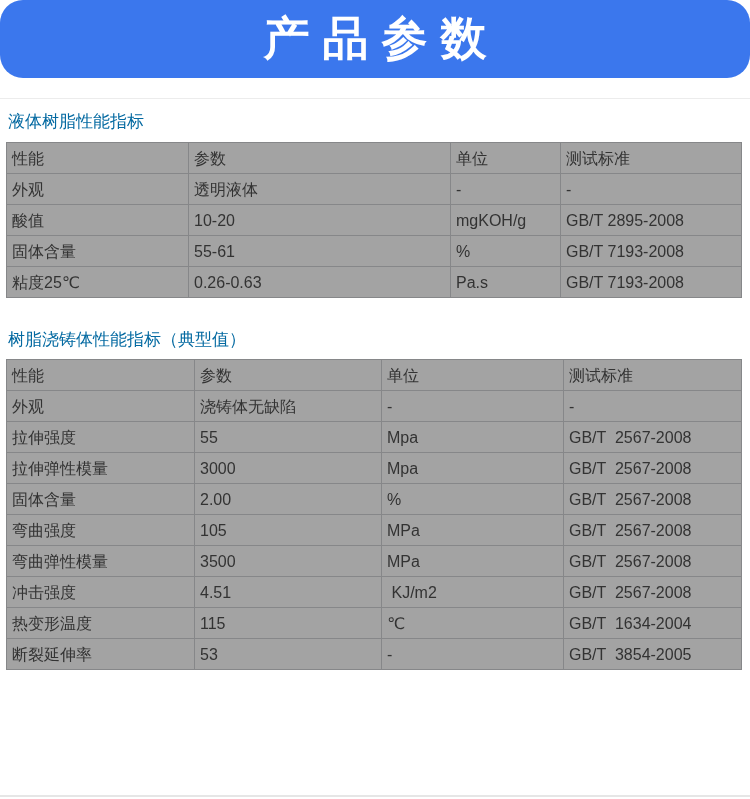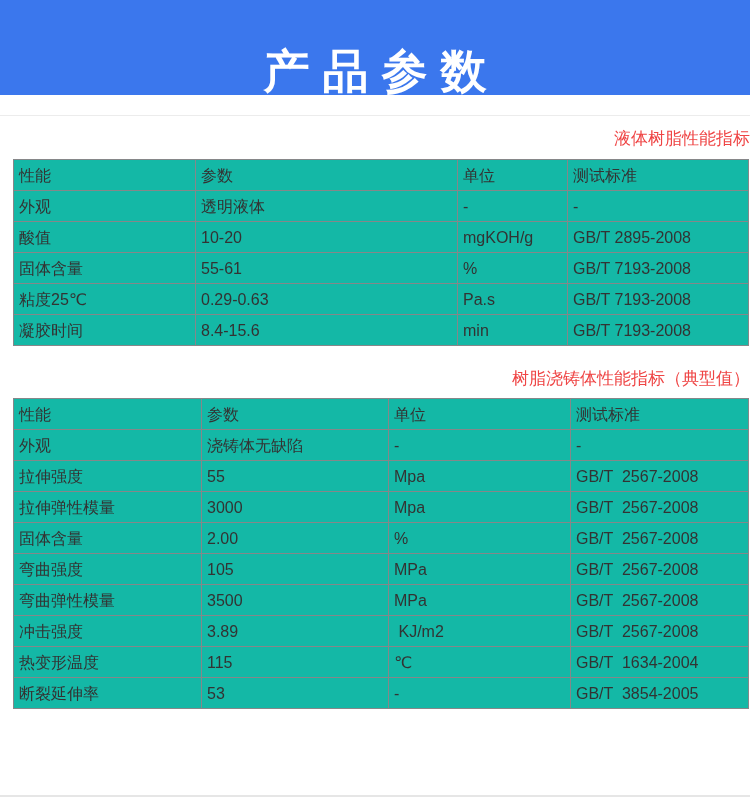--- a/index.html
+++ b/index.html
@@ -12,25 +12,26 @@
     height: 799px;
     position: relative;
     overflow: hidden;
     font-family: "Liberation Sans", "DejaVu Sans", sans-serif;
     color: #333333;
     -webkit-font-smoothing: antialiased;
   }
 
   
   .banner {
-    height: 95px;
+    height: 78px;
     display: flex;
-    align-items: flex-end;
+    align-items: center;
     justify-content: center;
     background: #3b77ed;
+    border-radius: 23px;
   }
   .banner-title {
     font-family: "Liberation Serif", "DejaVu Serif", serif;
     font-weight: bold;
     font-size: 46px;
     line-height: 1;
     letter-spacing: 13px;
     text-indent: 13px; 
     color: #ffffff;
   }
@@ -41,37 +42,36 @@
     border-top: 1px solid #ececec;
     margin-top: 20px;
   }
 
   
   .content {
     padding: 0;
   }
   .section-title {
     font-size: 17px;
-    color: #ef4444;
+    color: #0369a1;
     margin: 13px 0 10px 8px;
     line-height: 20px;
-    text-align: right;
   }
   .section-title.second {
-    margin-top: 23px;
+    margin-top: 32px;
     margin-bottom: 9px;
   }
 
   
   table.spec-table {
     border-collapse: collapse;
     table-layout: fixed;
     width: 735px;
-    margin-left: 13px;
-    background: #14b8a6;
+    margin-left: 6px;
+    background: #a3a3a3;
   }
   table.spec-table td {
     border: 1px solid #868789;
     font-size: 16px;
     line-height: 27px;
     height: 28px;
     padding: 1px 4px 1px 5px;
     vertical-align: middle;
     white-space: pre-wrap;
     word-break: break-all;
@@ -129,28 +129,22 @@
           <td>GB/T 2895-2008</td>
         </tr>
         <tr>
           <td>固体含量</td>
           <td>55-61</td>
           <td>%</td>
           <td>GB/T 7193-2008</td>
         </tr>
         <tr>
           <td>粘度25℃</td>
-          <td>0.29-0.63</td>
+          <td>0.26-0.63</td>
           <td>Pa.s</td>
-          <td>GB/T 7193-2008</td>
-        </tr>
-        <tr>
-          <td>凝胶时间</td>
-          <td>8.4-15.6</td>
-          <td>min</td>
           <td>GB/T 7193-2008</td>
         </tr>
       </tbody>
   </table>
 
   <div class="section-title second">树脂浇铸体性能指标（典型值）</div>
 
   <table class="spec-table">
     <colgroup>
       <col style="width:188px">
@@ -196,21 +190,21 @@
           <td>GB/T  2567-2008</td>
         </tr>
         <tr>
           <td>弯曲弹性模量</td>
           <td>3500</td>
           <td>MPa</td>
           <td>GB/T  2567-2008</td>
         </tr>
         <tr>
           <td>冲击强度</td>
-          <td>3.89</td>
+          <td>4.51</td>
           <td> KJ/m2</td>
           <td>GB/T  2567-2008</td>
         </tr>
         <tr>
           <td>热变形温度</td>
           <td>115</td>
           <td>℃</td>
           <td>GB/T  1634-2004</td>
         </tr>
         <tr>

